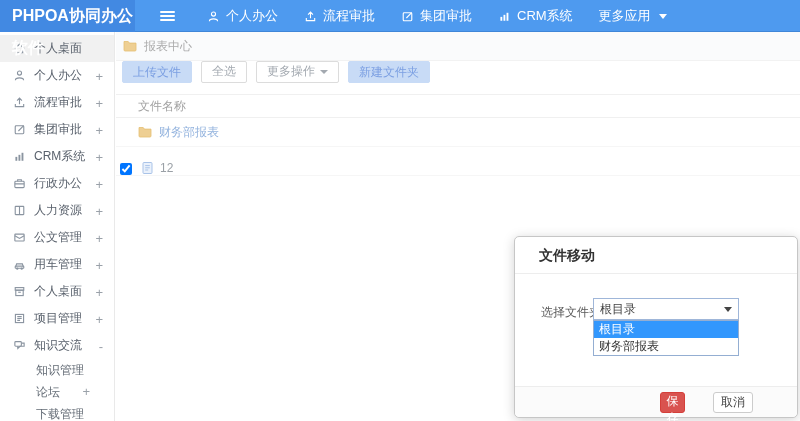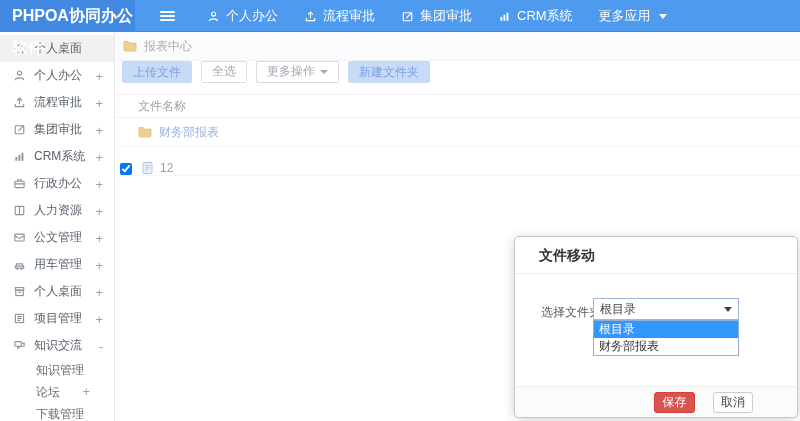--- a/index.html
+++ b/index.html
@@ -72,21 +72,21 @@
   .dlg-select .sel-caret { position:absolute; right:6px; top:8px; width:0; height:0;
     border-left:4px solid transparent; border-right:4px solid transparent;
     border-top:5px solid #444; }
   .dlg-list { position:absolute; left:78px; top:83px; width:146px;
     border:1px solid #94aed2; background:#fff; }
   .dlg-option { height:17px; line-height:17px; padding-left:5px; font-size:12px;
     color:#333; cursor:pointer; }
   .dlg-option.selected { background:#3297fd; color:#fff; }
   .dlg-footer { position:absolute; left:0; right:0; bottom:0; height:31px;
     border-top:1px solid #ededed; background:#fbfbfb; border-radius:0 0 5px 5px; }
-  .btn-save { position:absolute; left:139px; top:5px; width:41px; height:21px;
+  .btn-save { position:absolute; left:145px; top:5px; width:25px; height:21px;
     background:#d9534f; border:1px solid #d43f3a; border-radius:3px; color:#fff;
     font-size:12px; cursor:pointer; }
   .btn-cancel { position:absolute; left:198px; top:5px; width:40px; height:21px;
     background:#fff; border:1px solid #ccc; border-radius:3px; color:#444;
     font-size:12px; cursor:pointer; }
 </style>
 </head>
 <body>
 
 <div class="header">

